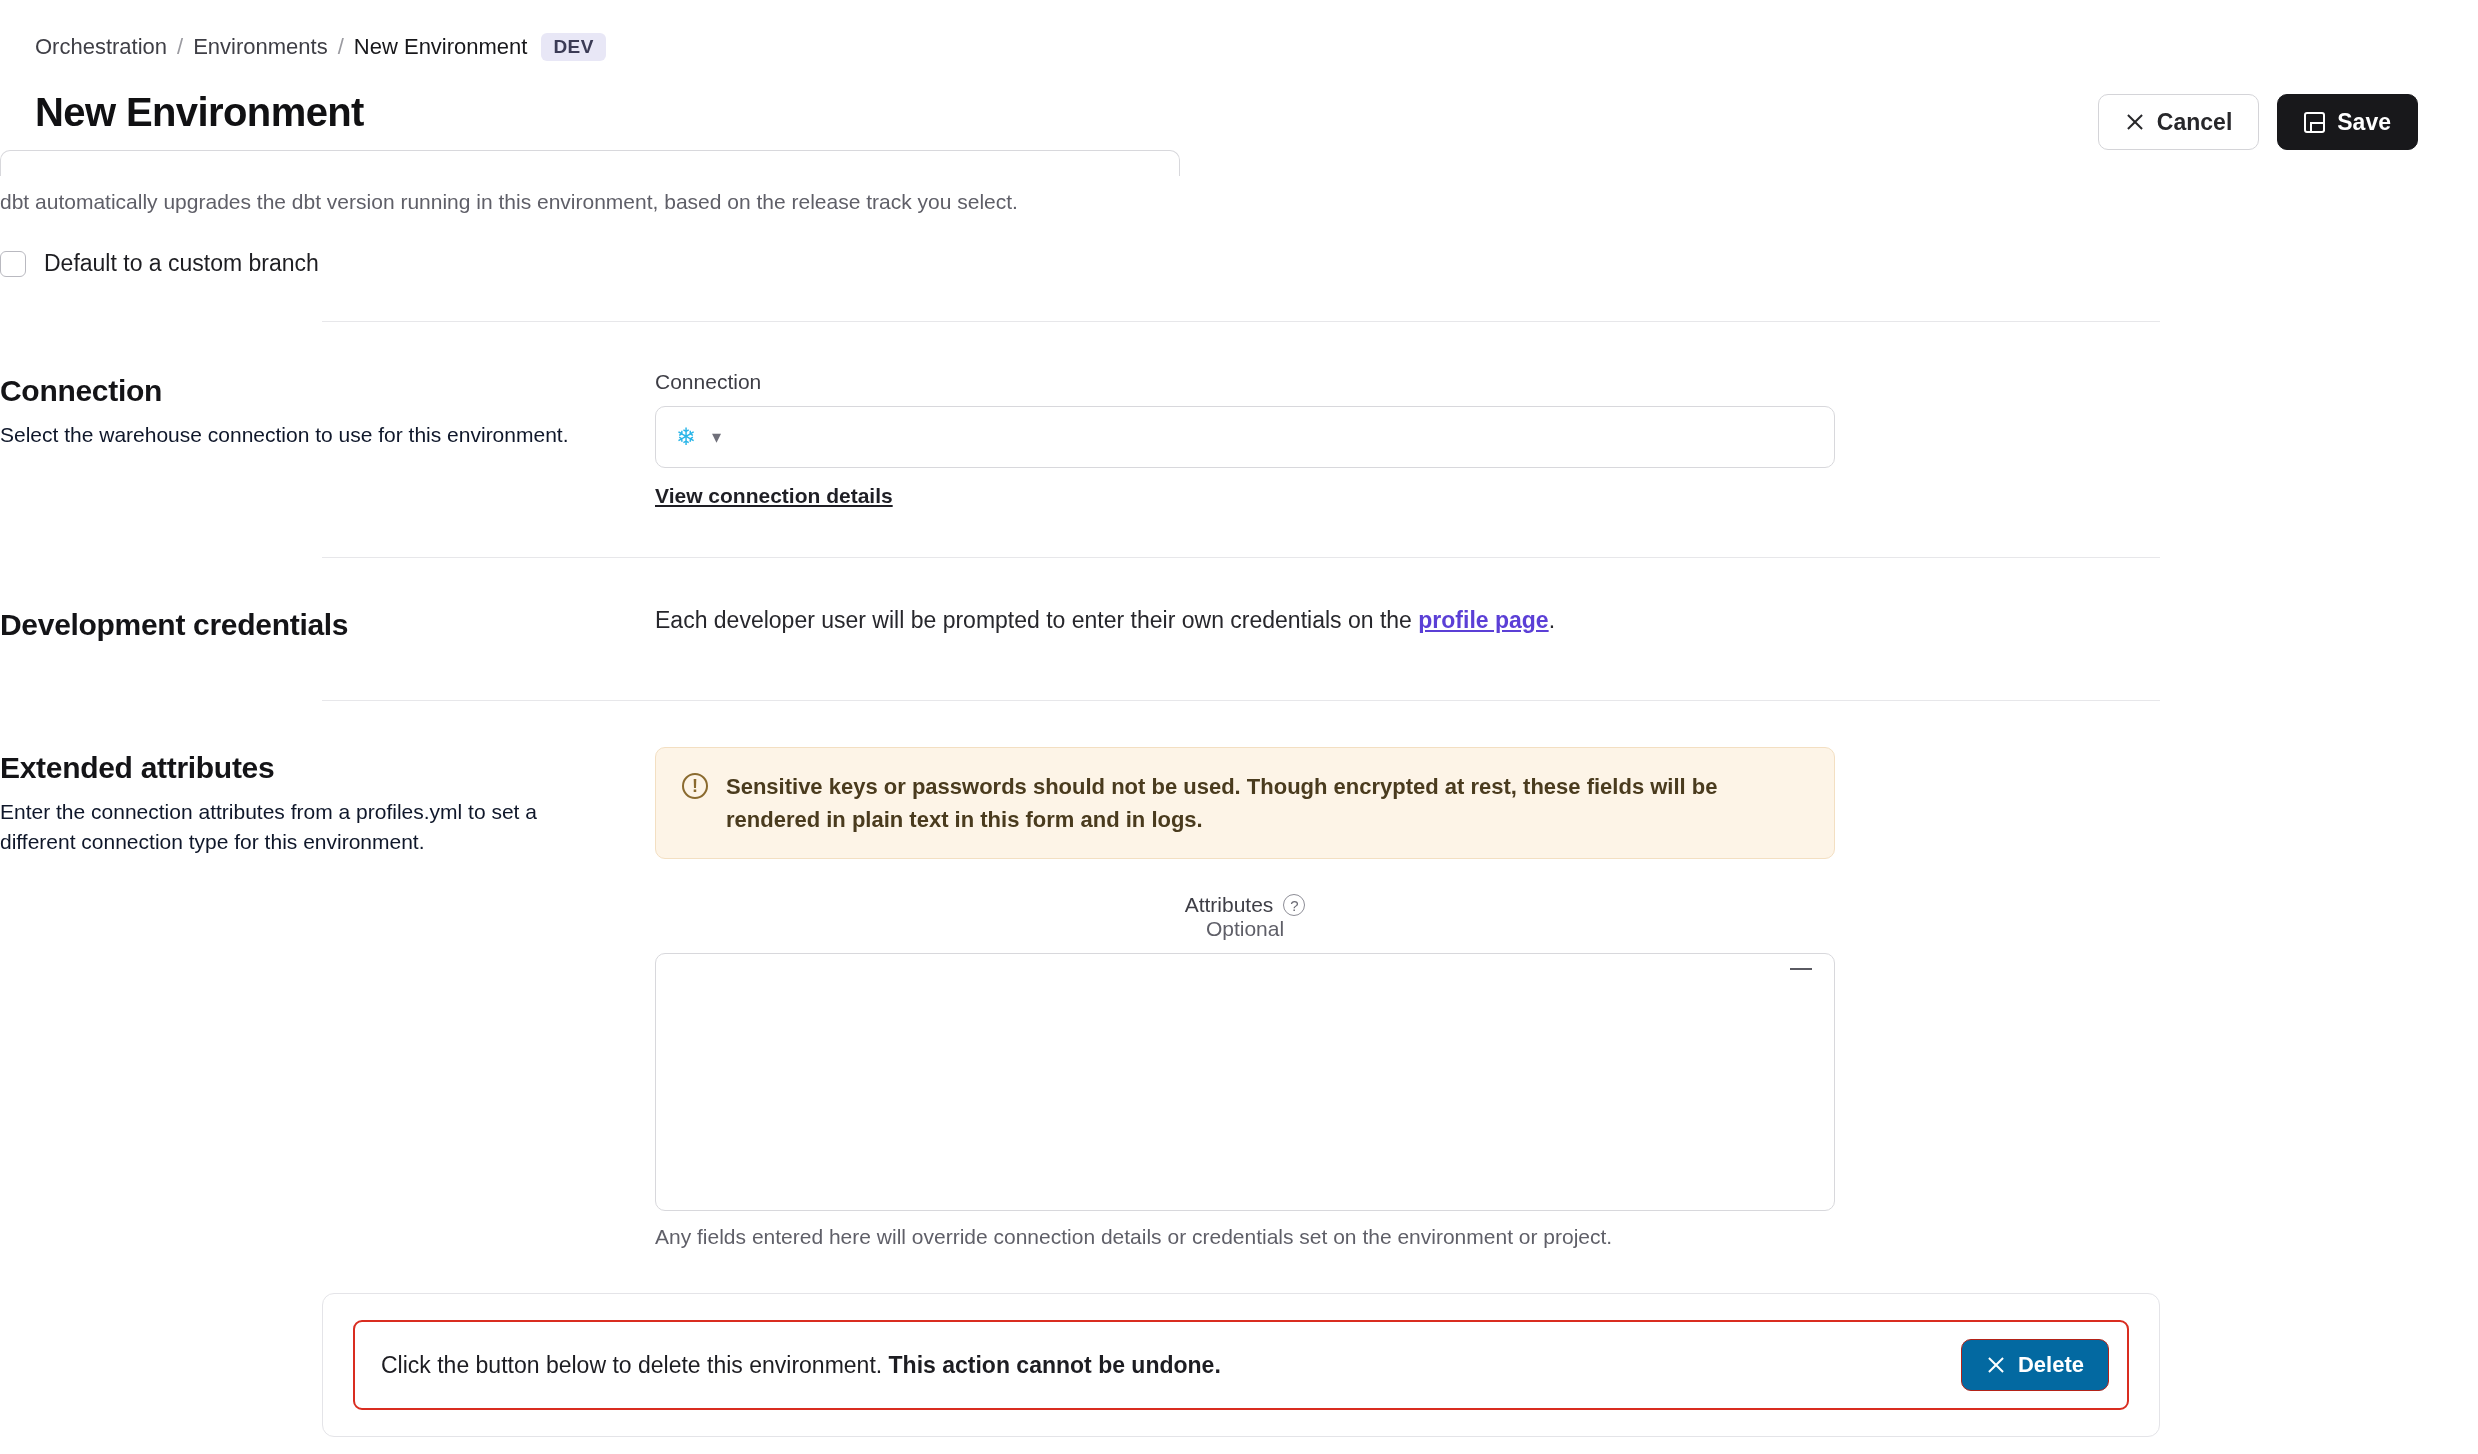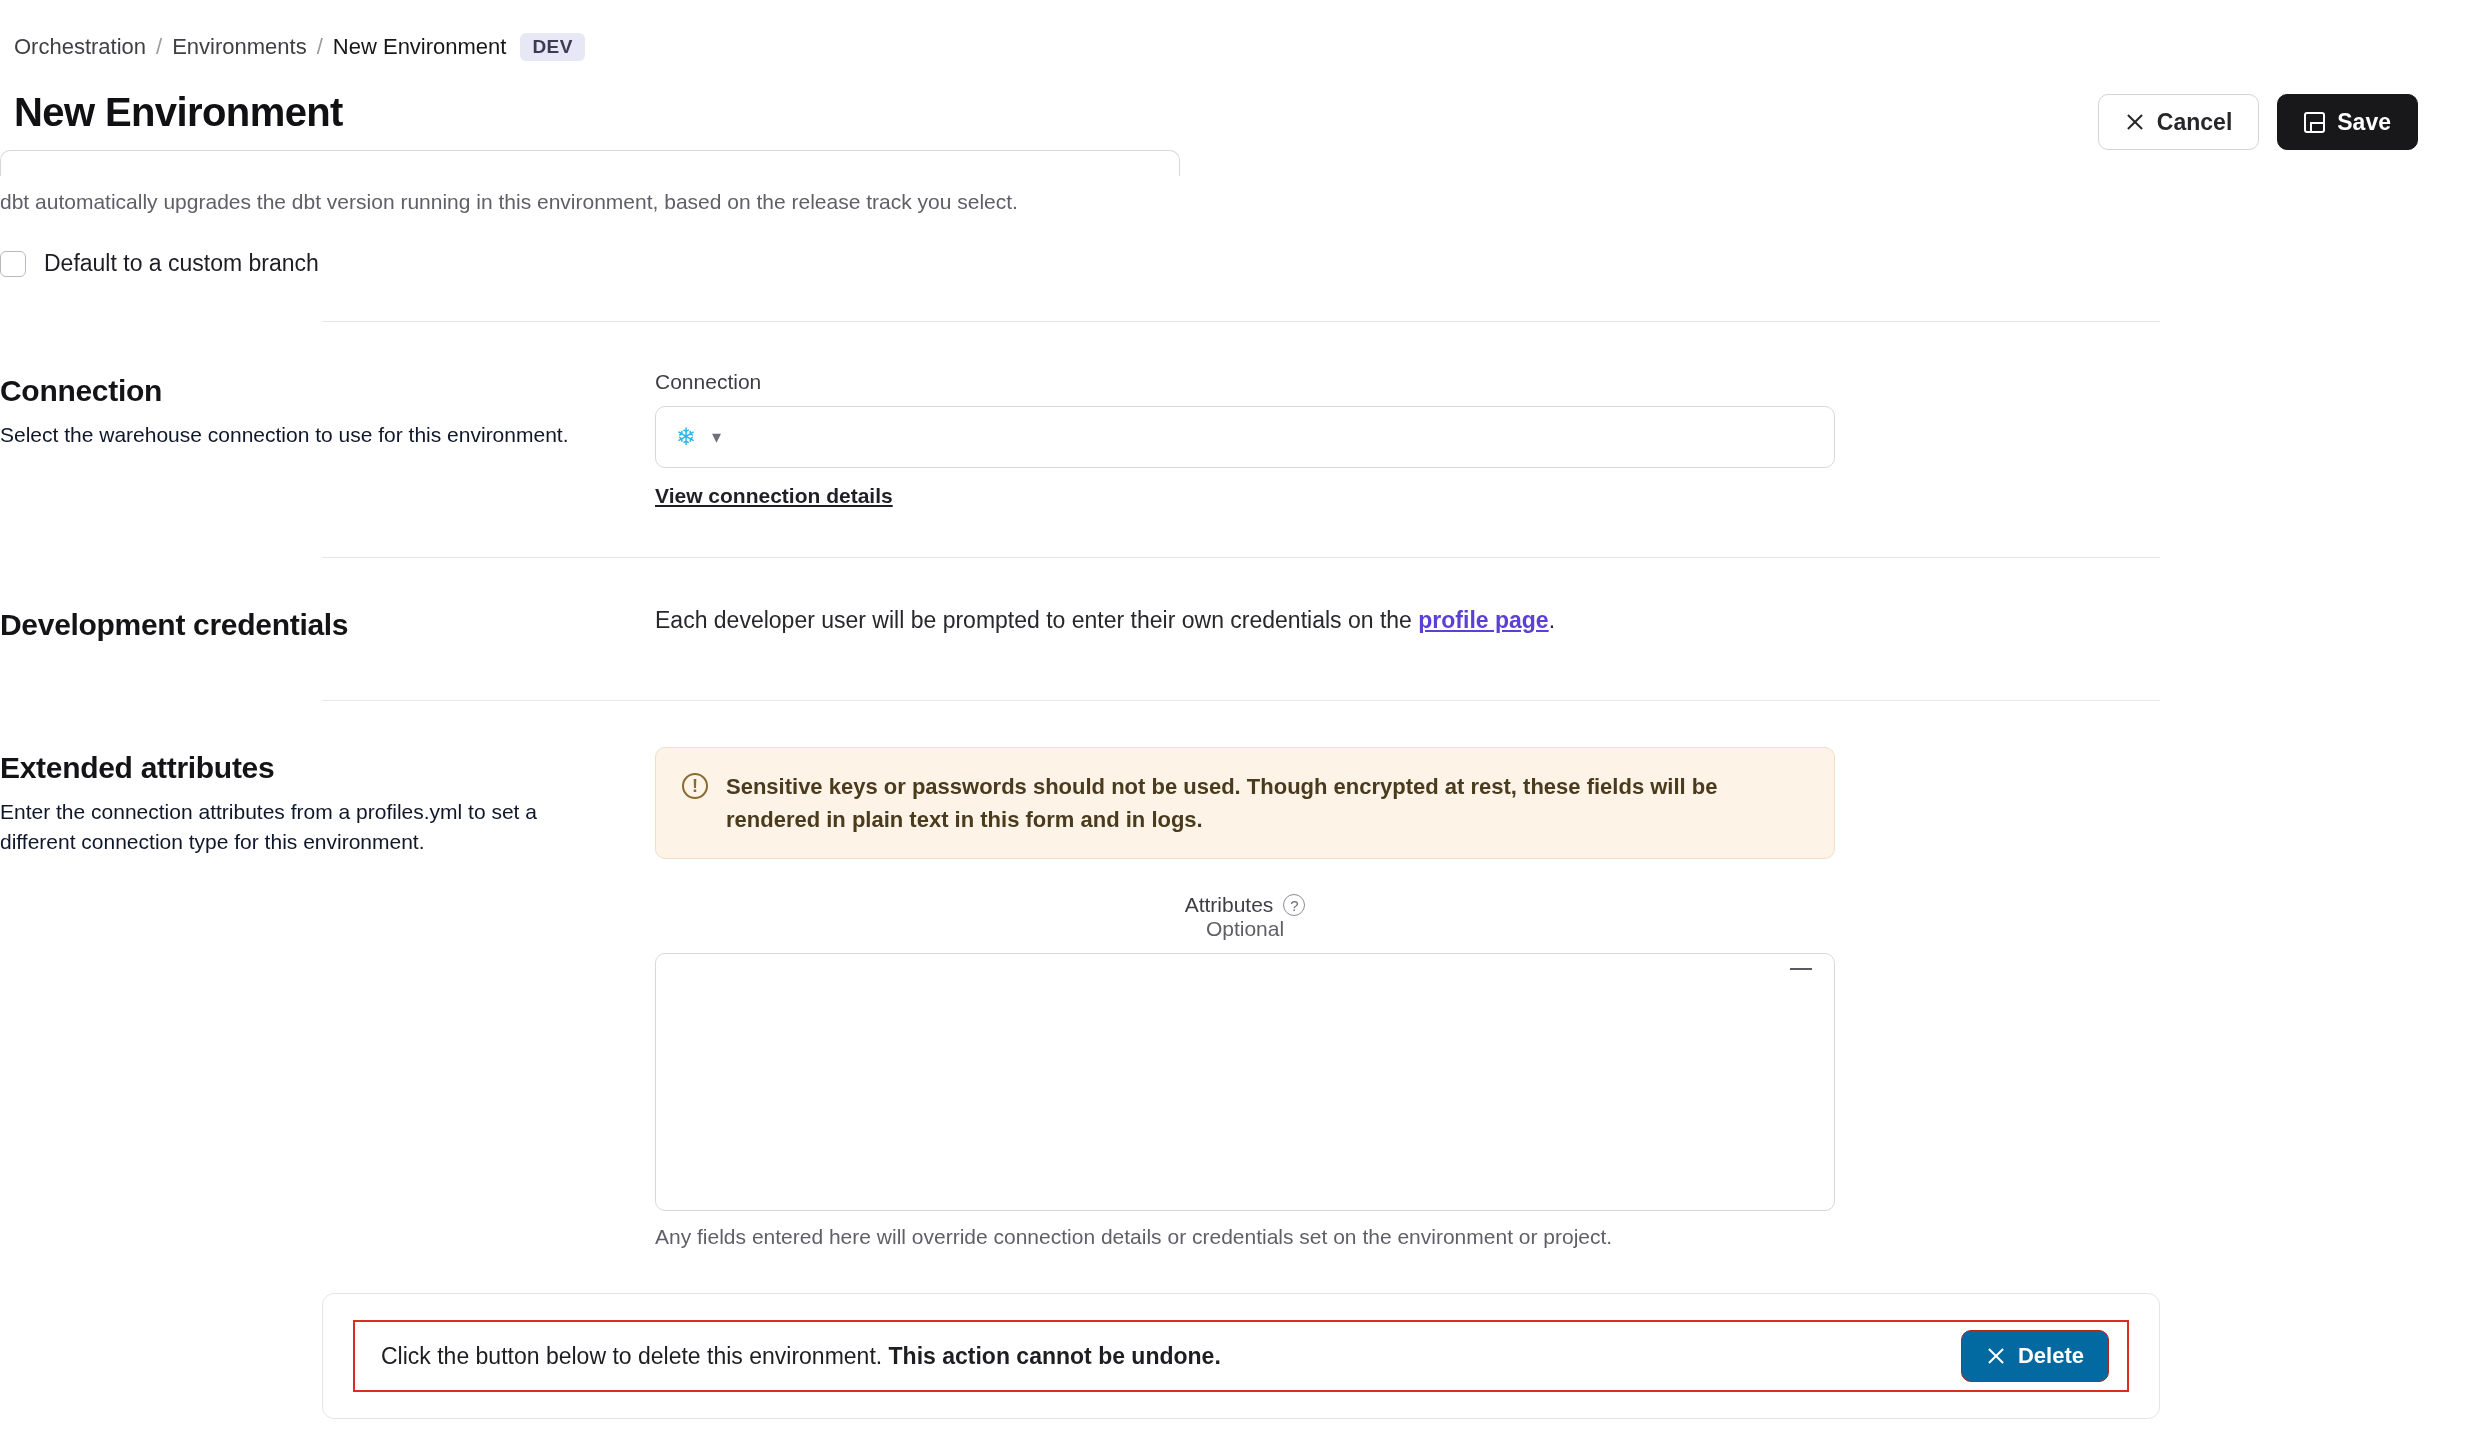--- a/index.html
+++ b/index.html
@@ -13,21 +13,21 @@
   body {
     width: 2478px;
     height: 1454px;
     overflow: hidden;
     position: relative;
     font-size: 22px;
   }
 
   
   .page-header {
-    padding: 30px 60px 0 14px;
+    padding: 30px 60px 0 35px;
   }
   .breadcrumb {
     display: flex;
     align-items: center;
     gap: 10px;
     font-size: 22px;
     color: #4a4a4a;
     height: 34px;
   }
   .breadcrumb .crumb { color: #3f3f46; }
@@ -339,22 +339,22 @@
   
   .danger-card {
     margin: 44px 0 0 322px;
     width: 1838px;
     border: 1px solid #e4e4e8;
     border-radius: 12px;
     padding: 26px 30px;
   }
   .danger-inner {
     border: 2px solid #d92d20;
-    border-radius: 0;
-    height: 72px;
+    border-radius: 9px;
+    height: 90px;
     display: flex;
     align-items: center;
     justify-content: space-between;
     padding: 0 18px 0 26px;
   }
   .danger-text {
     font-size: 23px;
     color: #1d1d22;
   }
   .danger-text b { font-weight: 700; }

